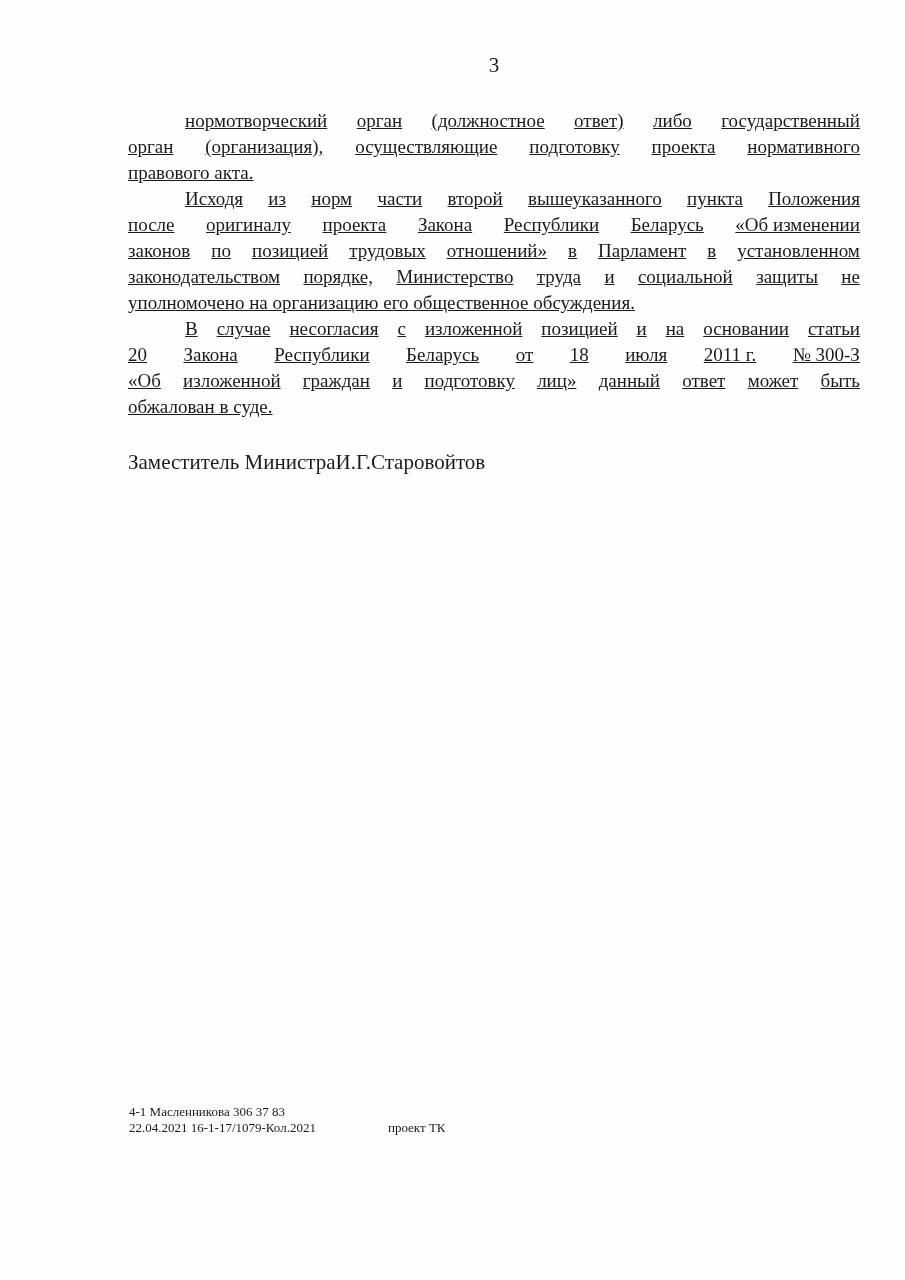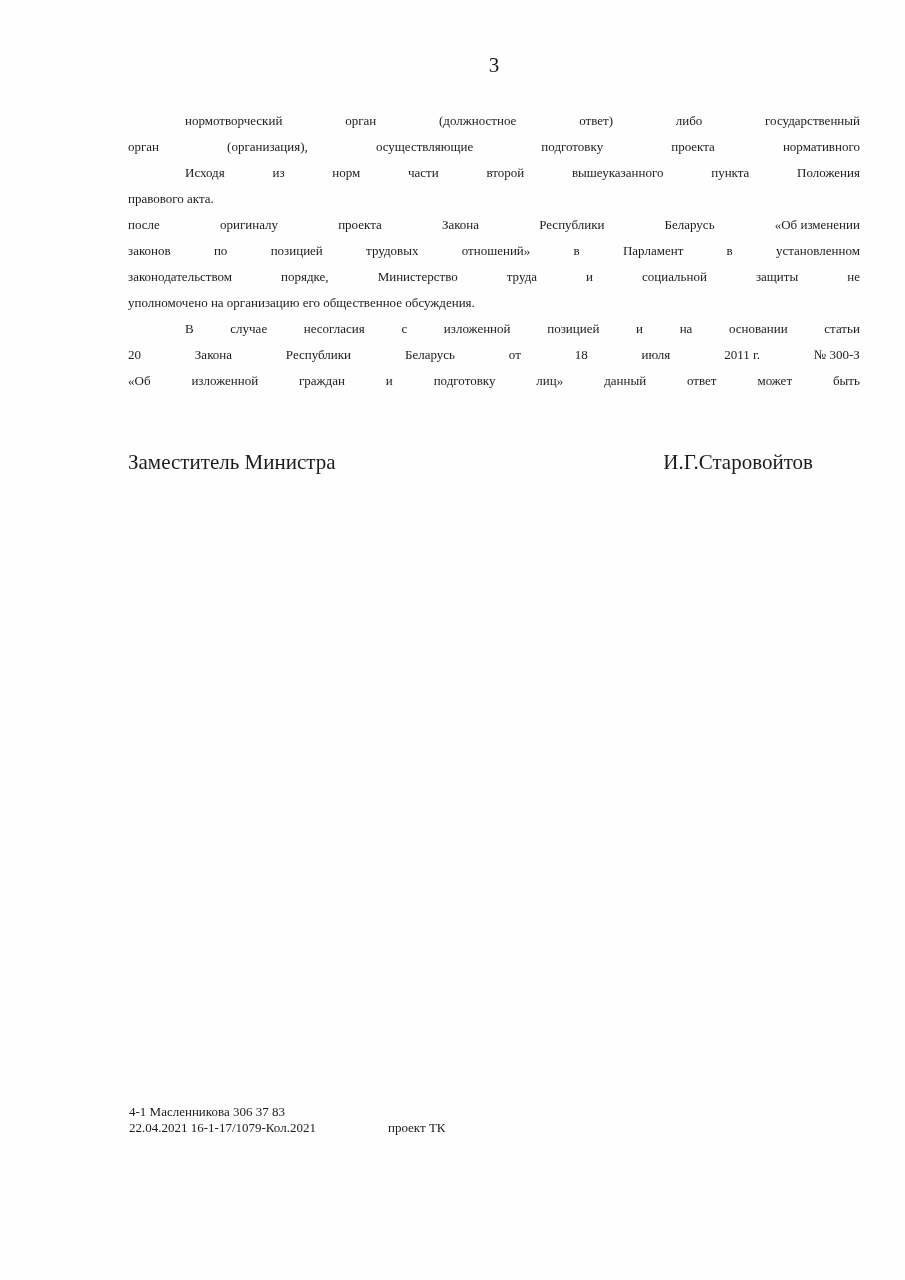--- a/index.html
+++ b/index.html
@@ -23,43 +23,44 @@
     width: 732px;
     text-align: center;
     font-size: 21px;
     line-height: 26px;
   }
   .body-text {
     position: absolute;
     top: 108px;
     left: 128px;
     width: 732px;
-    font-size: 13px;
+    font-size: 19px;
     line-height: 26px;
+    text-decoration: underline;
   }
   .line {
     height: 26px;
     white-space: nowrap;
   }
   .line[data-justify="true"] {
     display: flex;
     justify-content: space-between;
   }
   .line.indent {
     padding-left: 57px;
   }
   .signature-row {
     position: absolute;
     top: 449px;
     left: 128px;
     width: 732px;
     box-sizing: border-box;
     padding-right: 47px;
     display: flex;
-    justify-content: space-between;
+    justify-content: flex-start;
     font-size: 21px;
     line-height: 26px;
   }
   .footer {
     position: absolute;
     top: 1104px;
     left: 129px;
     font-size: 13px;
     line-height: 15.5px;
   }
@@ -85,32 +86,32 @@
         <span>государственный</span>
       </div>
     <div class="line" data-justify="true">
         <span>орган</span>
         <span>(организация),</span>
         <span>осуществляющие</span>
         <span>подготовку</span>
         <span>проекта</span>
         <span>нормативного</span>
       </div>
+    <div class="line">правового акта.</div>
+
     <div class="line indent" data-justify="true">
         <span>Исходя</span>
         <span>из</span>
         <span>норм</span>
         <span>части</span>
         <span>второй</span>
         <span>вышеуказанного</span>
         <span>пункта</span>
         <span>Положения</span>
       </div>
-
-    <div class="line">правового акта.</div>
     <div class="line" data-justify="true">
         <span>после</span>
         <span>оригиналу</span>
         <span>проекта</span>
         <span>Закона</span>
         <span>Республики</span>
         <span>Беларусь</span>
         <span>«Об&nbsp;изменении</span>
       </div>
     <div class="line" data-justify="true">
@@ -164,20 +165,21 @@
         <span>изложенной</span>
         <span>граждан</span>
         <span>и</span>
         <span>подготовку</span>
         <span>лиц»</span>
         <span>данный</span>
         <span>ответ</span>
         <span>может</span>
         <span>быть</span>
       </div>
+    <div class="line">обжалован в суде.</div>
   </div>
 
   <div class="signature-row">
     <span>Заместитель Министра</span>
     <span>И.Г.Старовойтов</span>
   </div>
 
   <div class="footer">
     <div>4-1 Масленникова 306 37 83</div>
     <div class="footer-row">

